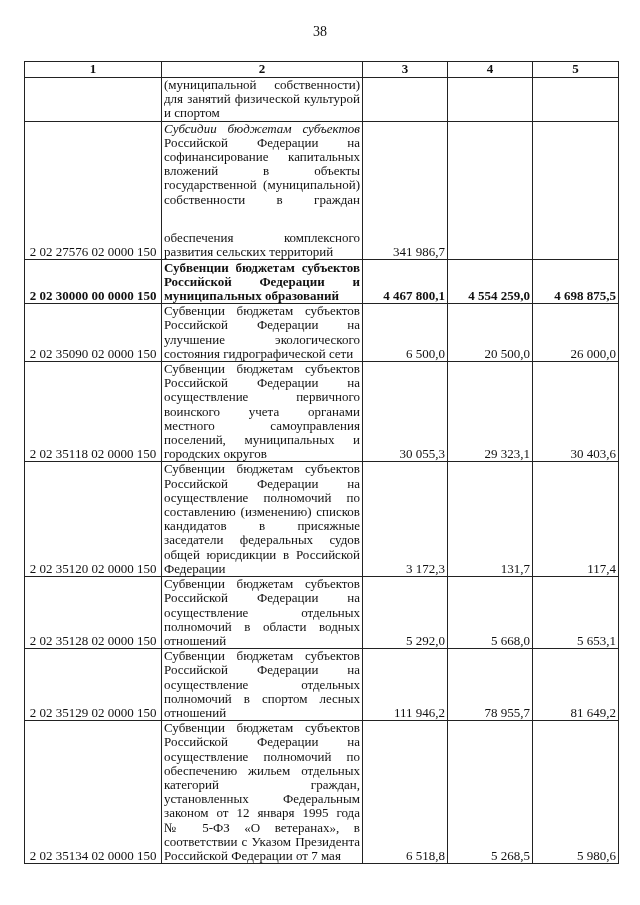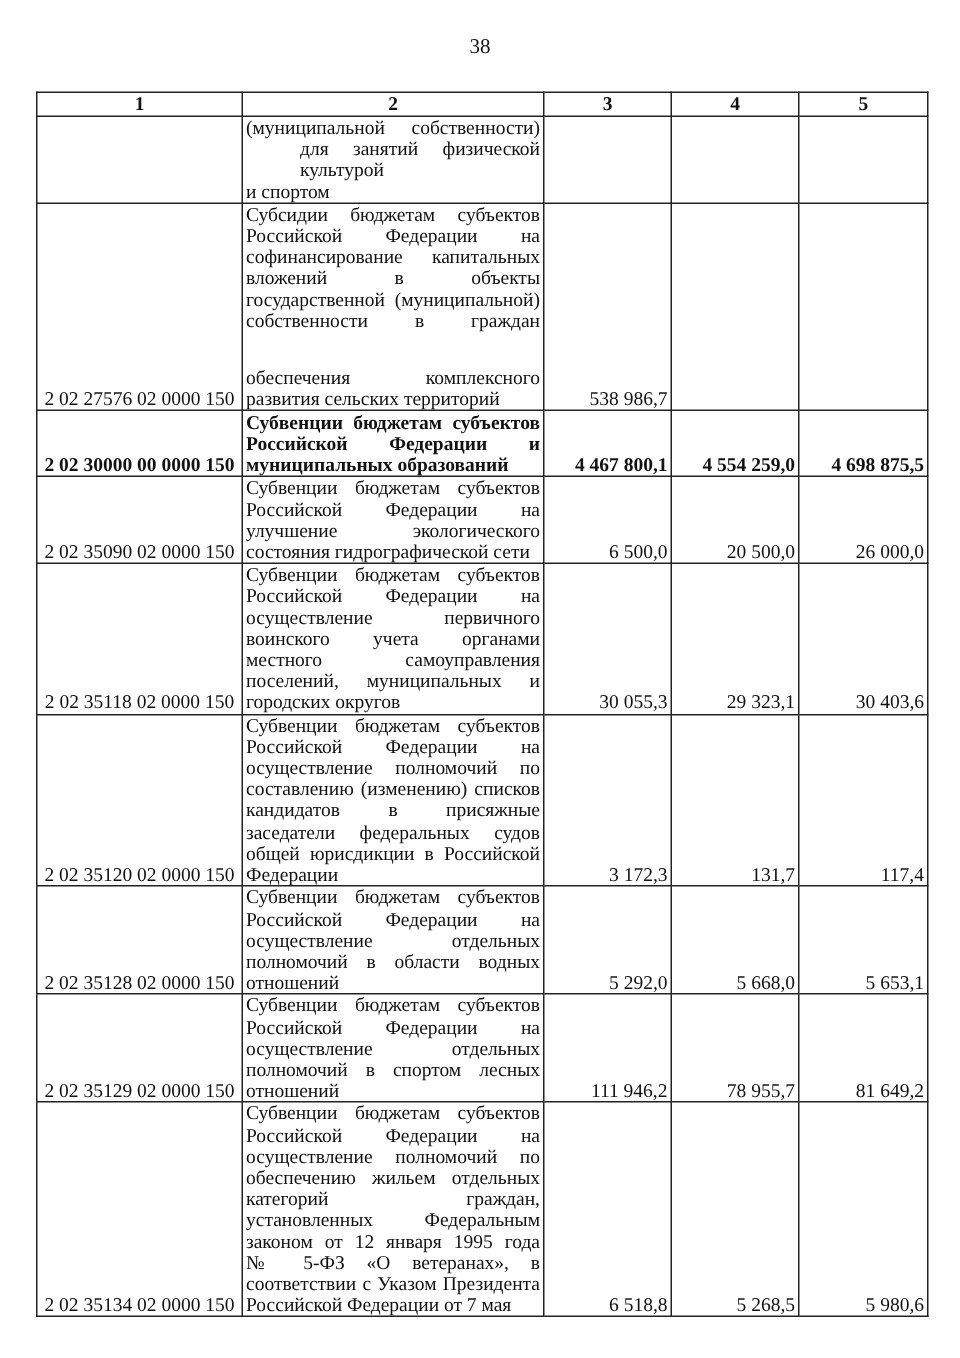--- a/index.html
+++ b/index.html
@@ -40,40 +40,40 @@
       <th>3</th>
       <th>4</th>
       <th>5</th>
     </tr>
   </thead>
   <tbody id="table-body">
       <tr style="height: 42px;">
         <td class="code"></td>
         <td class="desc">
           <span style="display: block;">(муниципальной собственности)</span>
-          <span style="display: block; margin-left: 36px;">для занятий физической культурой</span>
+          <span style="display: block;">для занятий физической культурой</span>
           <span class="last" style="display: block;">и спортом</span>
         </td>
         <td class="num"></td>
         <td class="num"></td>
         <td class="num"></td>
       </tr>
       <tr style="height: 114px;">
         <td class="code">2 02 27576 02 0000 150</td>
         <td class="desc">
-          <span style="display: block;">Субсидии бюджетам субъектов</span>
+          <span style="display: block; font-style: italic;">Субсидии бюджетам субъектов</span>
           <span style="display: block;">Российской Федерации на</span>
           <span style="display: block;">софинансирование капитальных</span>
           <span style="display: block;">вложений в объекты</span>
           <span style="display: block;">государственной (муниципальной)</span>
           <span style="display: block;">собственности в граждан</span>
           <span style="display: block; margin-top: 24px;">обеспечения комплексного</span>
           <span class="last" style="display: block;">развития сельских территорий</span>
         </td>
-        <td class="num">538 986,7</td>
+        <td class="num">341 986,7</td>
         <td class="num"></td>
         <td class="num"></td>
       </tr>
       <tr class="bold" style="height: 44px;">
         <td class="code">2 02 30000 00 0000 150</td>
         <td class="desc">
           <span style="display: block;">Субвенции бюджетам субъектов</span>
           <span style="display: block;">Российской Федерации и</span>
           <span class="last" style="display: block;">муниципальных образований</span>
         </td>

